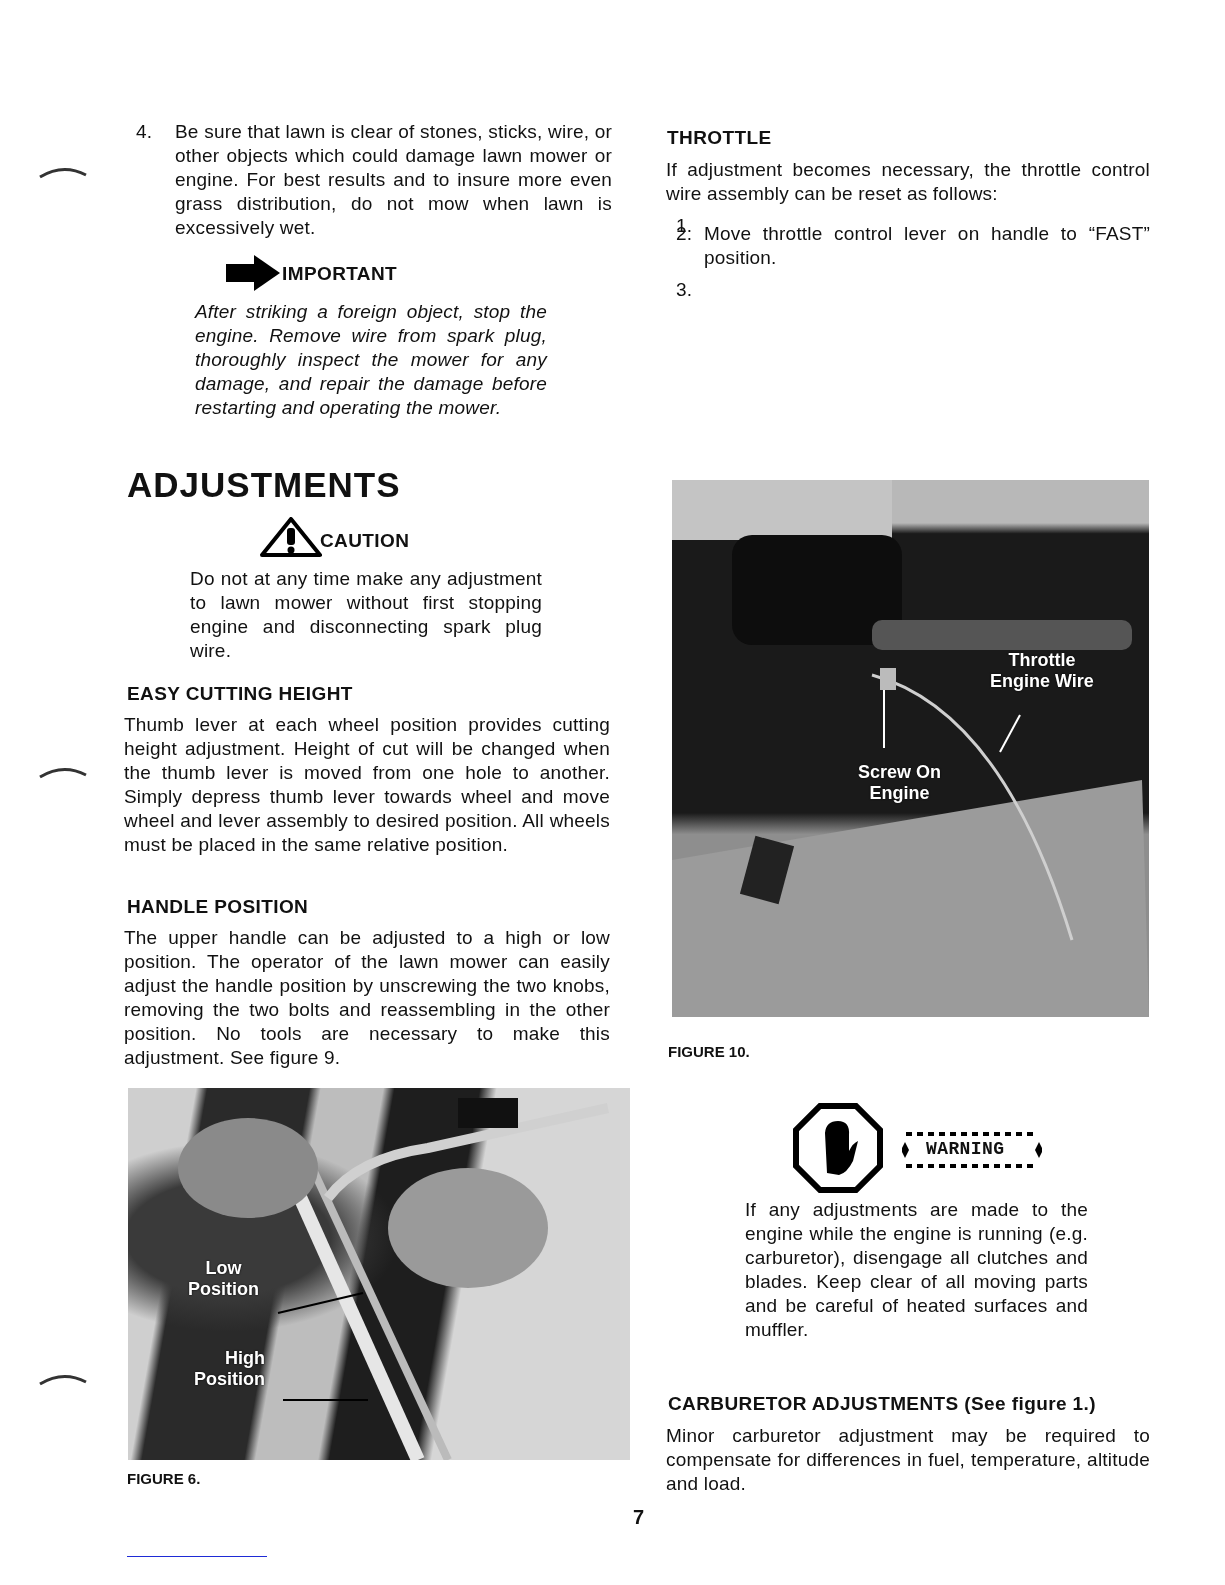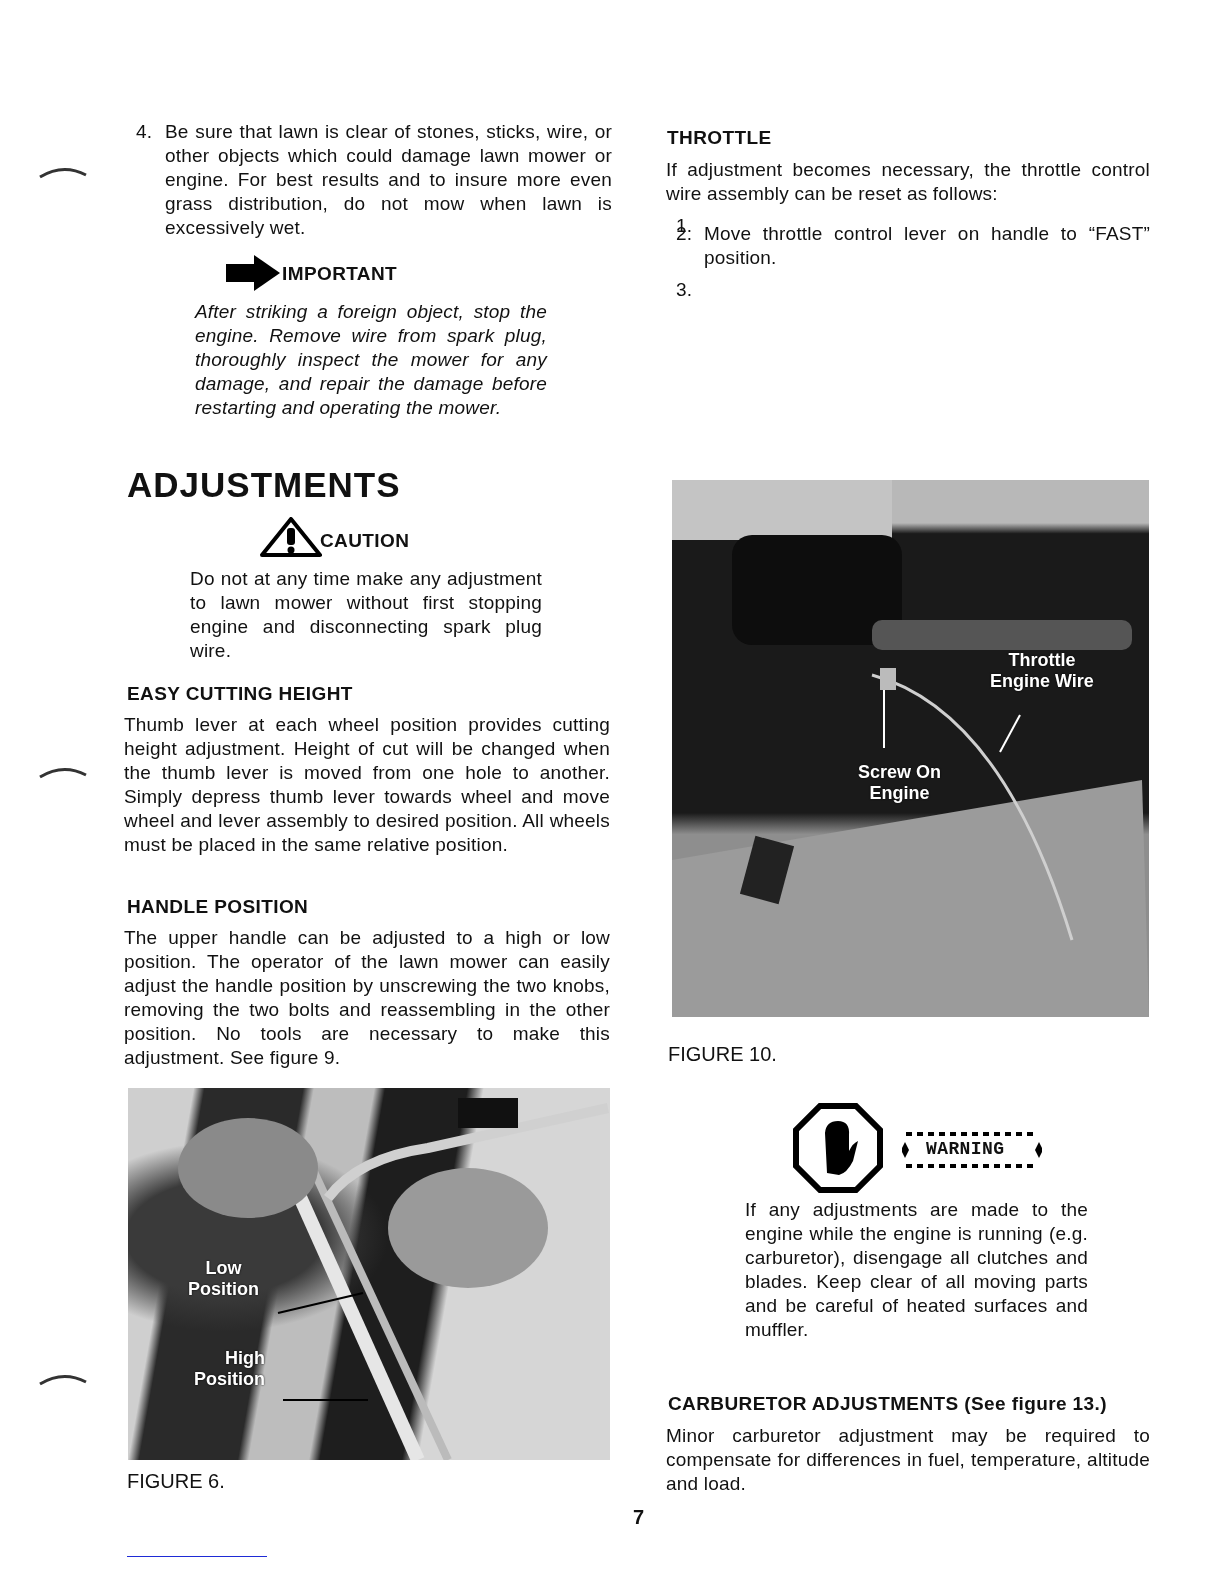--- a/index.html
+++ b/index.html
@@ -5,41 +5,41 @@
   html, body { margin:0; padding:0; background:#fff; }
   body { width:1225px; height:1585px; position:relative; overflow:hidden;
          font-family:"Liberation Sans", sans-serif; color:#111; }
   .abs { position:absolute; }
   .body-text { font-size:19px; line-height:24px; text-align:justify; letter-spacing:0.2px; }
   .head-sm { font-weight:bold; font-size:19px; letter-spacing:0.4px; }
   .punch { position:absolute; left:38px; width:50px; height:14px; }
   .photo { position:absolute; overflow:hidden; background:#9a9a9a; }
   .label-white { position:absolute; color:#fff; font-weight:bold; font-size:18px; line-height:21px;
                  text-shadow:0 0 2px #000; }
-  .fig-cap { font-weight:normal; font-size:20px; }
+  .fig-cap { font-weight:bold; font-size:15px; }
   ol.steps { margin:0; padding:0; list-style:none; }
   ol.steps li { position:relative; padding-left:40px; margin-bottom:8px; }
   ol.steps li .num { position:absolute; left:12px; top:0; }
 </style>
 </head>
 <body>
 
 <svg class="punch" style="top:165px;" viewBox="0 0 50 14">
     <path d="M2 12 Q25 -2 48 10" stroke="#333" stroke-width="3" fill="none"></path>
   </svg>
 <svg class="punch" style="top:765px;" viewBox="0 0 50 14">
     <path d="M2 12 Q25 -2 48 10" stroke="#333" stroke-width="3" fill="none"></path>
   </svg>
 <svg class="punch" style="top:1372px;" viewBox="0 0 50 14">
     <path d="M2 12 Q25 -2 48 10" stroke="#333" stroke-width="3" fill="none"></path>
   </svg>
 
 <div class="abs body-text" style="left:136px; top:120px; width:476px;">
   <span class="abs" style="left:0; top:0;">4.</span>
-  <div style="margin-left:29px;">Be sure that lawn is clear of stones, sticks, wire, or other objects which could damage lawn mower or engine. For best results and to insure more even grass distribution, do not mow when lawn is excessively wet.</div>
+  <div style="margin-left:39px;">Be sure that lawn is clear of stones, sticks, wire, or other objects which could damage lawn mower or engine. For best results and to insure more even grass distribution, do not mow when lawn is excessively wet.</div>
 </div>
 
 <div class="abs" style="left:226px; top:255px; height:36px; width:220px;">
   <svg class="abs" style="left:0; top:0;" width="54" height="36" viewBox="0 0 54 36">
     <rect x="0" y="9" width="30" height="18" fill="#000"></rect>
     <polygon points="28,0 54,18 28,36" fill="#000"></polygon>
   </svg>
   <span class="abs head-sm" style="left:56px; top:8px; font-size:19px;">IMPORTANT</span>
 </div>
 <div class="abs body-text" style="left:195px; top:300px; width:352px;font-style:italic;">After striking a foreign object, stop the engine. Remove wire from spark plug, thoroughly inspect the mower for any damage, and repair the damage before restarting and operating the mower.</div>
@@ -57,21 +57,21 @@
 <div class="abs body-text" style="left:190px; top:567px; width:352px;">Do not at any time make any adjustment to lawn mower without first stopping engine and disconnecting spark plug wire.</div>
 
 <div class="abs head-sm" style="left:127px; top:683px;">EASY CUTTING HEIGHT</div>
 <div class="abs body-text" style="left:124px; top:713px; width:486px;">Thumb lever at each wheel position provides cutting height adjustment. Height of cut will be changed when the thumb lever is moved from one hole to another. Simply depress thumb lever towards wheel and move wheel and lever assembly to desired position. All wheels must be placed in the same relative position.</div>
 
 <div class="abs head-sm" style="left:127px; top:896px;">HANDLE POSITION</div>
 <div class="abs body-text" style="left:124px; top:926px; width:486px;">The upper handle can be adjusted to a high or low position. The operator of the lawn mower can easily adjust the handle position by unscrewing the two knobs, removing the two bolts and reassembling in the other position. No tools are necessary to make this adjustment. See figure 9.</div>
 
 <div class="photo" style="left:128px; top:1088px; width:482px; height:372px;
      background:radial-gradient(ellipse at 20% 40%, #3a3a3a 0 18%, transparent 30%),
-                linear-gradient(100deg, #cfcfcf 0 12%, #2a2a2a 14% 32%, #bdbdbd 34% 45%, #1e1e1e 47% 62%, #d6d6d6 65% 100%);">
+                linear-gradient(100deg, #cfcfcf 0 12%, #2a2a2a 14% 32%, #bdbdbd 34% 45%, #1e1e1e 47% 62%, #d6d6d6 65% 100%);padding-left:20px;">
   <svg class="abs" style="left:0; top:0;" width="482" height="372" viewBox="0 0 482 372">
     <path d="M150 60 L290 372" stroke="#e6e6e6" stroke-width="14" fill="none"></path>
     <path d="M175 60 L320 372" stroke="#bbb" stroke-width="8" fill="none"></path>
     <path d="M200 110 Q230 70 300 60 L480 20" stroke="#d0d0d0" stroke-width="10" fill="none"></path>
     <ellipse cx="120" cy="80" rx="70" ry="50" fill="#8a8a8a"></ellipse>
     <ellipse cx="340" cy="140" rx="80" ry="60" fill="#9a9a9a"></ellipse>
     <rect x="330" y="10" width="60" height="30" fill="#111"></rect>
     <line x1="150" y1="225" x2="235" y2="205" stroke="#000" stroke-width="2"></line>
     <line x1="155" y1="312" x2="240" y2="312" stroke="#000" stroke-width="2"></line>
   </svg>
@@ -134,17 +134,17 @@
   <svg class="abs" style="left:0; top:0;" width="140" height="40" viewBox="0 0 140 40">
     <path d="M4 4 L136 4" stroke="#000" stroke-width="4" stroke-dasharray="6 5"></path>
     <path d="M4 36 L136 36" stroke="#000" stroke-width="4" stroke-dasharray="6 5"></path>
     <polygon points="3,12 7,20 3,28 -1,20" fill="#000"></polygon>
     <polygon points="137,12 141,20 137,28 133,20" fill="#000"></polygon>
   </svg>
   <span class="abs head-sm" style="left:24px; top:9px; font-size:18px;">WARNING</span>
 </div>
 <div class="abs body-text" style="left:745px; top:1198px; width:343px;">If any adjustments are made to the engine while the engine is running (e.g. carburetor), disengage all clutches and blades. Keep clear of all moving parts and be careful of heated surfaces and muffler.</div>
 
-<div class="abs head-sm" style="left:668px; top:1393px;">CARBURETOR ADJUSTMENTS (See figure 13.)</div>
+<div class="abs head-sm" style="left:668px; top:1393px;">CARBURETOR ADJUSTMENTS (See figure 1.)</div>
 <div class="abs body-text" style="left:666px; top:1424px; width:484px;">Minor carburetor adjustment may be required to compensate for differences in fuel, temperature, altitude and load.</div>
 
 <div class="abs" style="left:633px; top:1506px; font-weight:bold; font-size:20px;">7</div>
 <div class="abs" style="left:127px; top:1556px; width:140px; height:1px; background:#1e2bd6;"></div>
 
 </body></html>

